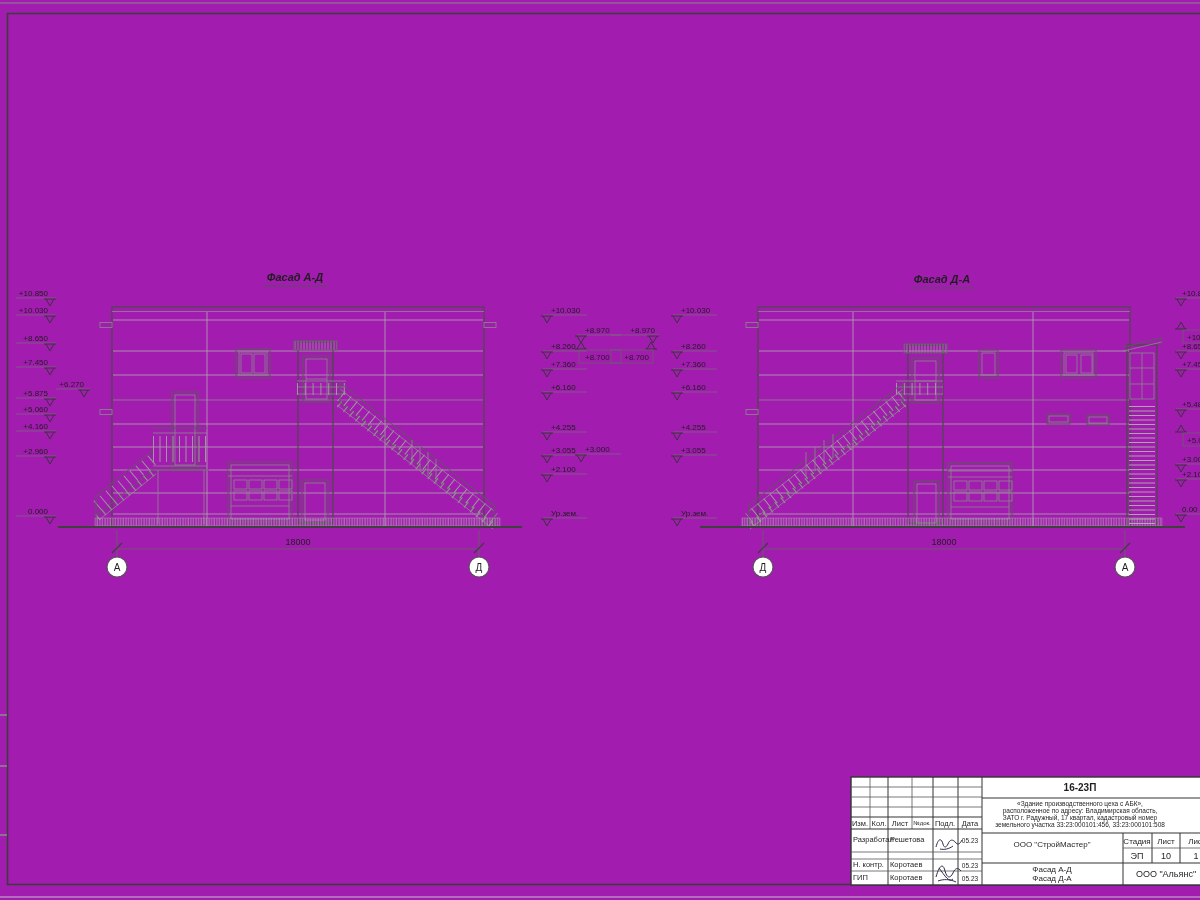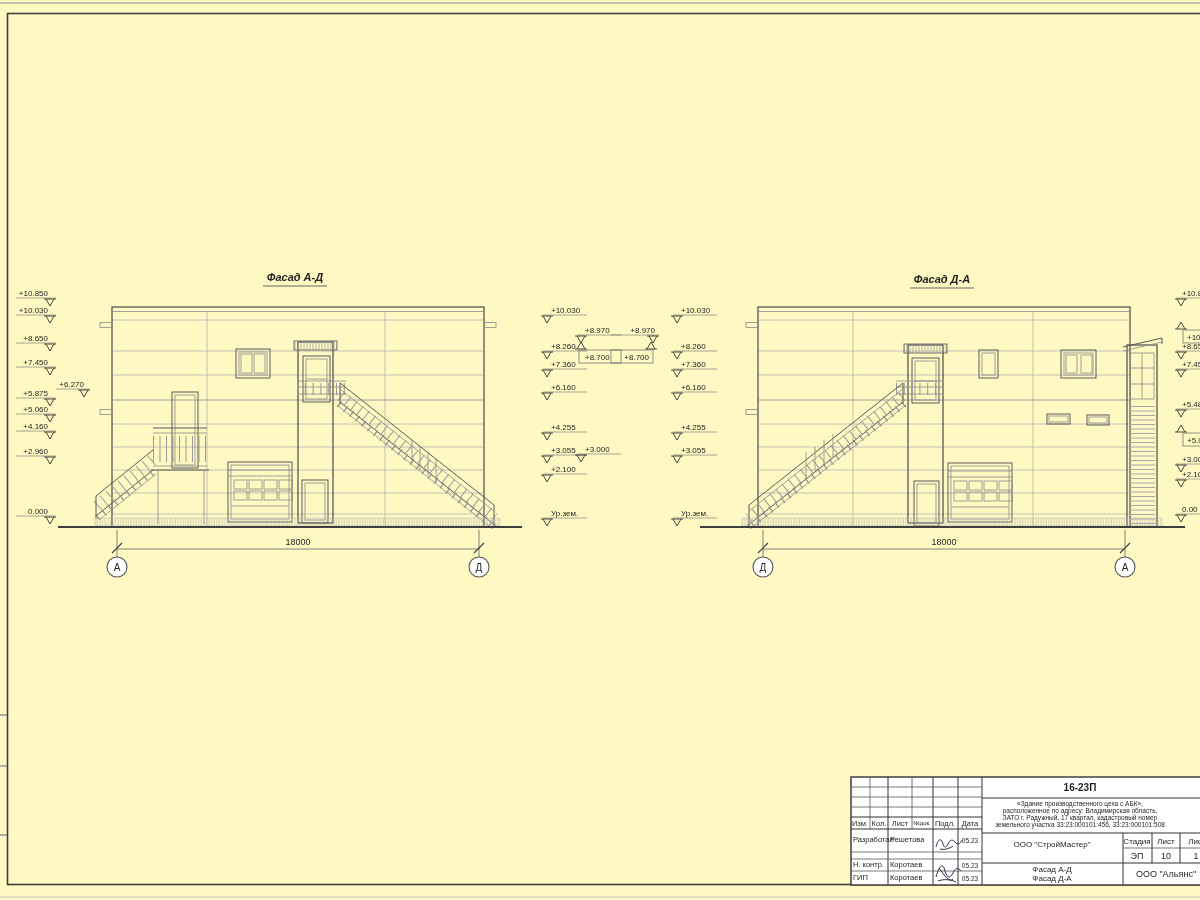--- a/index.html
+++ b/index.html
@@ -1,16 +1,16 @@
 <!DOCTYPE html>
 <html><head>
 <meta charset="utf-8">
 <style>
   html,body{margin:0;padding:0;background:#fff;}
-  .page{position:relative;width:1200px;height:900px;background:#fef9c3;overflow:hidden;}
+  .page{position:relative;width:1200px;height:900px;background:#a21caf;overflow:hidden;}
   svg{display:block;}
   text{font-family:"Liberation Sans",sans-serif;fill:#1f1f1f;}
   .ev{font-size:8px;}
   .ttl{font-size:11px;font-style:italic;font-weight:bold;}
   .ax{font-size:10px;}
   .dm{font-size:9px;}
   .tb7{font-size:7.5px;}
   .tb6{font-size:6.5px;}
   .tb65{font-size:6px;}
   .tb8{font-size:8px;}

